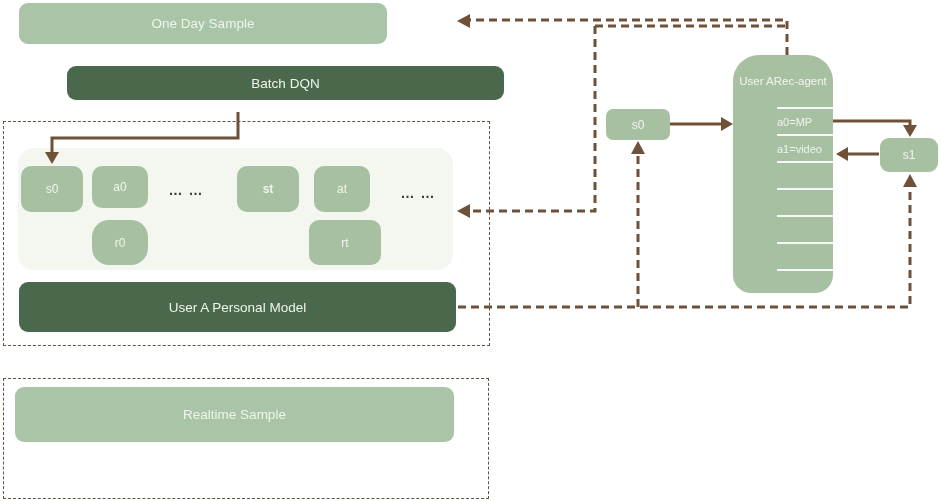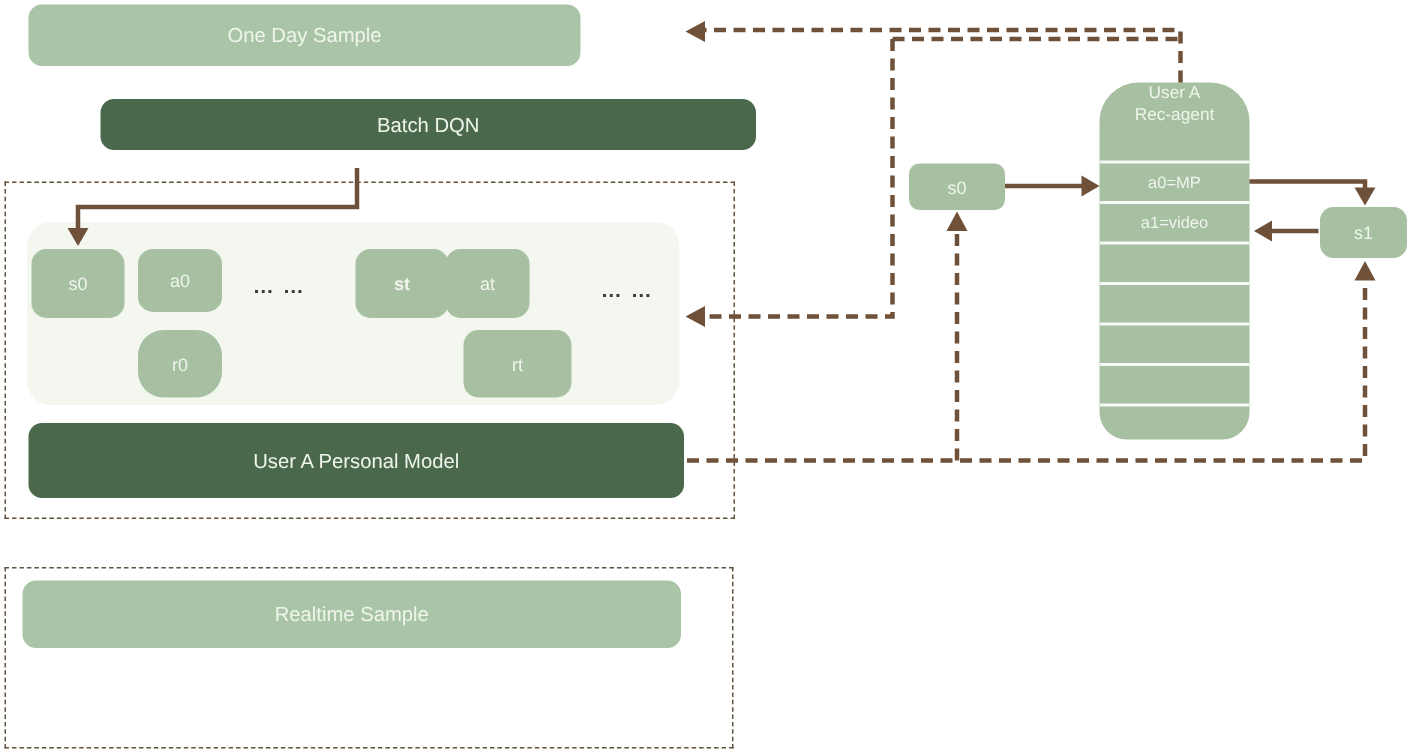--- a/index.html
+++ b/index.html
@@ -79,34 +79,35 @@
     border-radius: 26px 26px 18px 18px;
     display: flex;
     flex-direction: column;
     overflow: hidden;
     color: var(--text-light);
   }
   .agent-header {
     height: 52px;
     flex: 0 0 auto;
     display: flex;
-    flex-direction: column;
-    align-items: center;
+    flex-direction: row;
+    align-items: center;
+    justify-content: center;
     font-size: 11.5px;
     line-height: 1.3;
   }
   .agent-row {
     height: 25px;
     flex: 0 0 auto;
     border-top: 2px solid rgba(255,255,255,0.9);
     display: flex;
     align-items: center;
-    justify-content: center;
     font-size: 11px;
     color: rgba(255,255,255,0.82);
+    margin-left: 44px;
   }
   .agent-row.last { flex: 1 1 auto; }
   svg.overlay {
     position: absolute;
     left: 0; top: 0;
     pointer-events: none;
   }
   .solid-line { stroke: var(--arrow-brown); stroke-width: 3; fill: none; }
   .dash-line  { stroke: var(--arrow-brown); stroke-width: 3; fill: none; stroke-dasharray: 8 5; }
   .ah { fill: var(--arrow-brown); stroke: none; }
@@ -133,38 +134,38 @@
   </div>
   <div class="cell" style="left:92px;  top:166px; width:56px; height:42px;">
     <span>a0</span>
   </div>
   <div class="dots" style="left:158px; top:179px; width:56px; height:22px;">
     <span>… …</span>
   </div>
   <div class="cell" style="left:237px; top:166px; width:62px; height:46px;font-weight:bold;">
     <span>st</span>
   </div>
-  <div class="cell" style="left:297px; top:166px; width:56px; height:46px;">
+  <div class="cell" style="left:314px; top:166px; width:56px; height:46px;">
     <span>at</span>
   </div>
   <div class="dots" style="left:390px; top:182px; width:56px; height:22px;">
     <span>… …</span>
   </div>
   <div class="cell" style="left:92px;  top:220px; width:56px; height:45px;border-radius:17px;">
     <span>r0</span>
   </div>
   <div class="cell" style="left:309px; top:220px; width:72px; height:45px;">
     <span>rt</span>
   </div>
 
   <div class="box dark" style="left:19px; top:282px; width:437px; height:50px;">
     <span>User A Personal Model</span>
   </div>
 
-  <div class="box light" style="left:15px; top:387px; width:439px; height:45px;text-align:right;">
+  <div class="box light" style="left:15px; top:387px; width:439px; height:55px;text-align:right;">
     <span>Realtime Sample</span>
   </div>
 
   <div class="state" style="left:606px; top:109px; width:64px; height:31px;">
     <span>s0</span>
   </div>
   <div class="state" style="left:880px; top:138px; width:58px; height:34px; border-radius:9px;justify-content:center;">
     <span>s1</span>
   </div>
 

